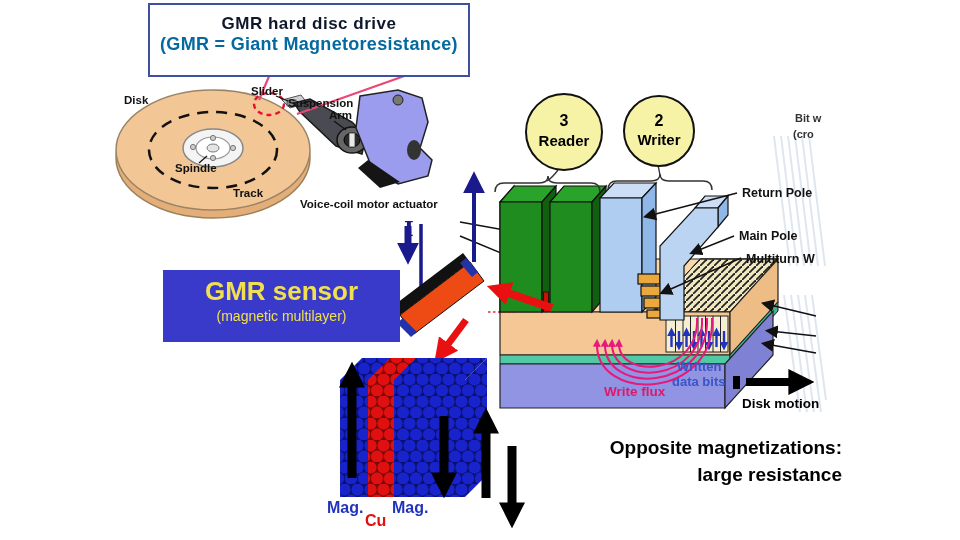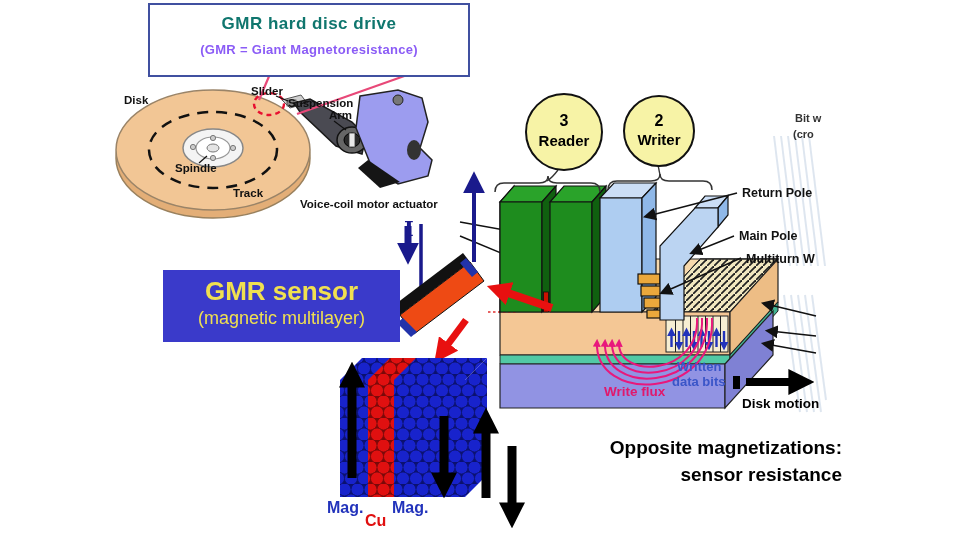--- a/index.html
+++ b/index.html
@@ -1,26 +1,26 @@
 <!DOCTYPE html>
 <html><head>
 <meta charset="utf-8">
 <style>
   html,body{margin:0;padding:0;background:#fff;}
   body{width:960px;height:540px;position:relative;overflow:hidden;
        font-family:"Liberation Sans",sans-serif;}
   .abs{position:absolute;}
   #title-box{left:148px;top:3px;width:318px;height:70px;border:2px solid #4050A0;
      background:#fff;text-align:center;z-index:5;}
-  #title-box .t1{margin-top:9px;font-size:17px;font-weight:bold;color:#0f766e;letter-spacing:.5px;}
-  #title-box .t2{margin-top:8px;font-size:13px;font-weight:600;color:#8b5cf6;letter-spacing:.3px;}
+  #title-box .t1{margin-top:9px;font-size:17px;font-weight:bold;color:#0f172a;letter-spacing:.5px;}
+  #title-box .t2{font-size:18px;font-weight:600;color:#0369a1;letter-spacing:.3px;}
   #sensor-box{left:163px;top:270px;width:237px;height:72px;background:#3A3ACA;
      text-align:center;z-index:5;}
   #sensor-box .s1{margin-top:6px;font-size:26px;font-weight:bold;color:#F0E050;}
-  #sensor-box .s2{margin-top:1px;font-size:18px;color:#F0E050;}
+  #sensor-box .s2{margin-top:1px;font-size:14px;color:#F0E050;}
   #caption{left:512px;top:434px;width:330px;text-align:right;color:#000;z-index:5;}
   #caption .c1,#caption .c2{font-size:19px;font-weight:bold;line-height:27px;}
   svg{position:absolute;left:0;top:0;}
   
   .lbl{font:bold 11.5px "Liberation Sans",sans-serif;fill:#111;}
   .lbl2{font:bold 12.5px "Liberation Sans",sans-serif;fill:#111;}
   .bitw{font:bold 11px "Liberation Sans",sans-serif;fill:#333;}
   .badge-n{font:600 16px "Liberation Sans",sans-serif;fill:#000;text-anchor:middle;}
   .badge-t{font:600 15px "Liberation Sans",sans-serif;fill:#000;text-anchor:middle;}
   .written{font:bold 13px "Liberation Sans",sans-serif;fill:#3A55C8;}
@@ -273,14 +273,14 @@
   <div class="t2">(GMR = Giant Magnetoresistance)</div>
 </div>
 
 <div id="sensor-box" class="abs">
   <div class="s1">GMR sensor</div>
   <div class="s2">(magnetic multilayer)</div>
 </div>
 
 <div id="caption" class="abs">
   <div class="c1">Opposite magnetizations:</div>
-  <div class="c2">sensor resistance</div>
+  <div class="c2">large resistance</div>
 </div>
 
 </body></html>

